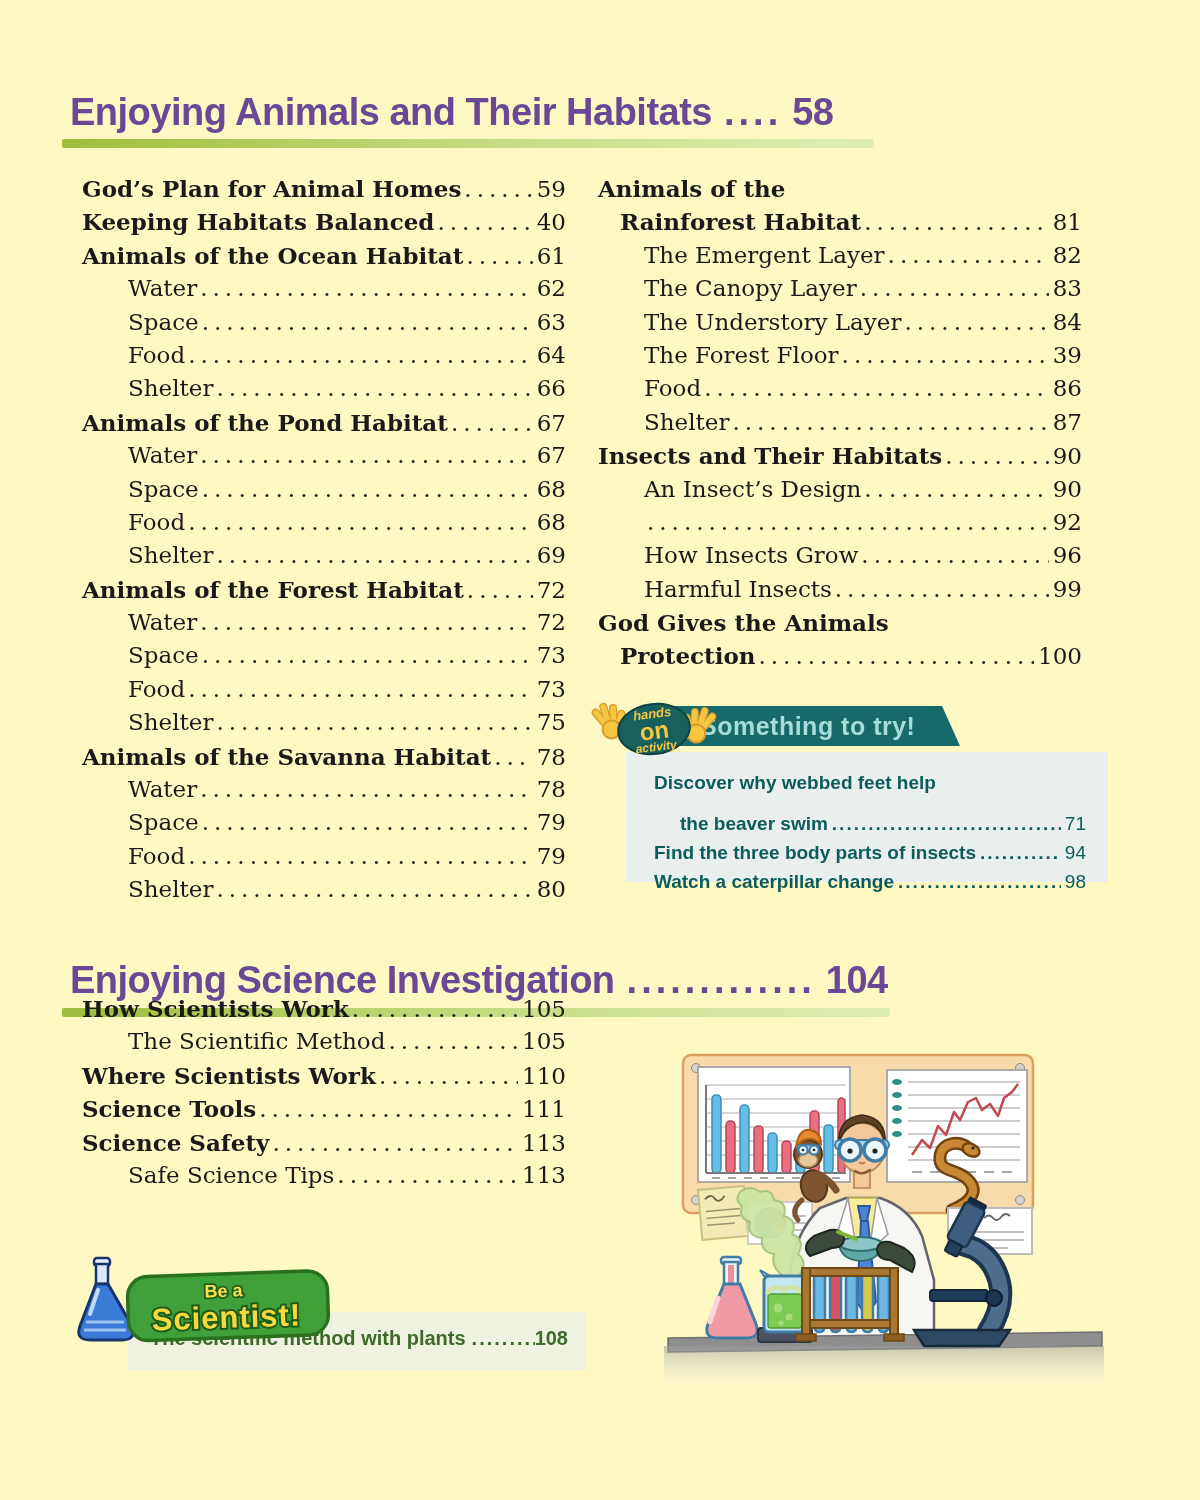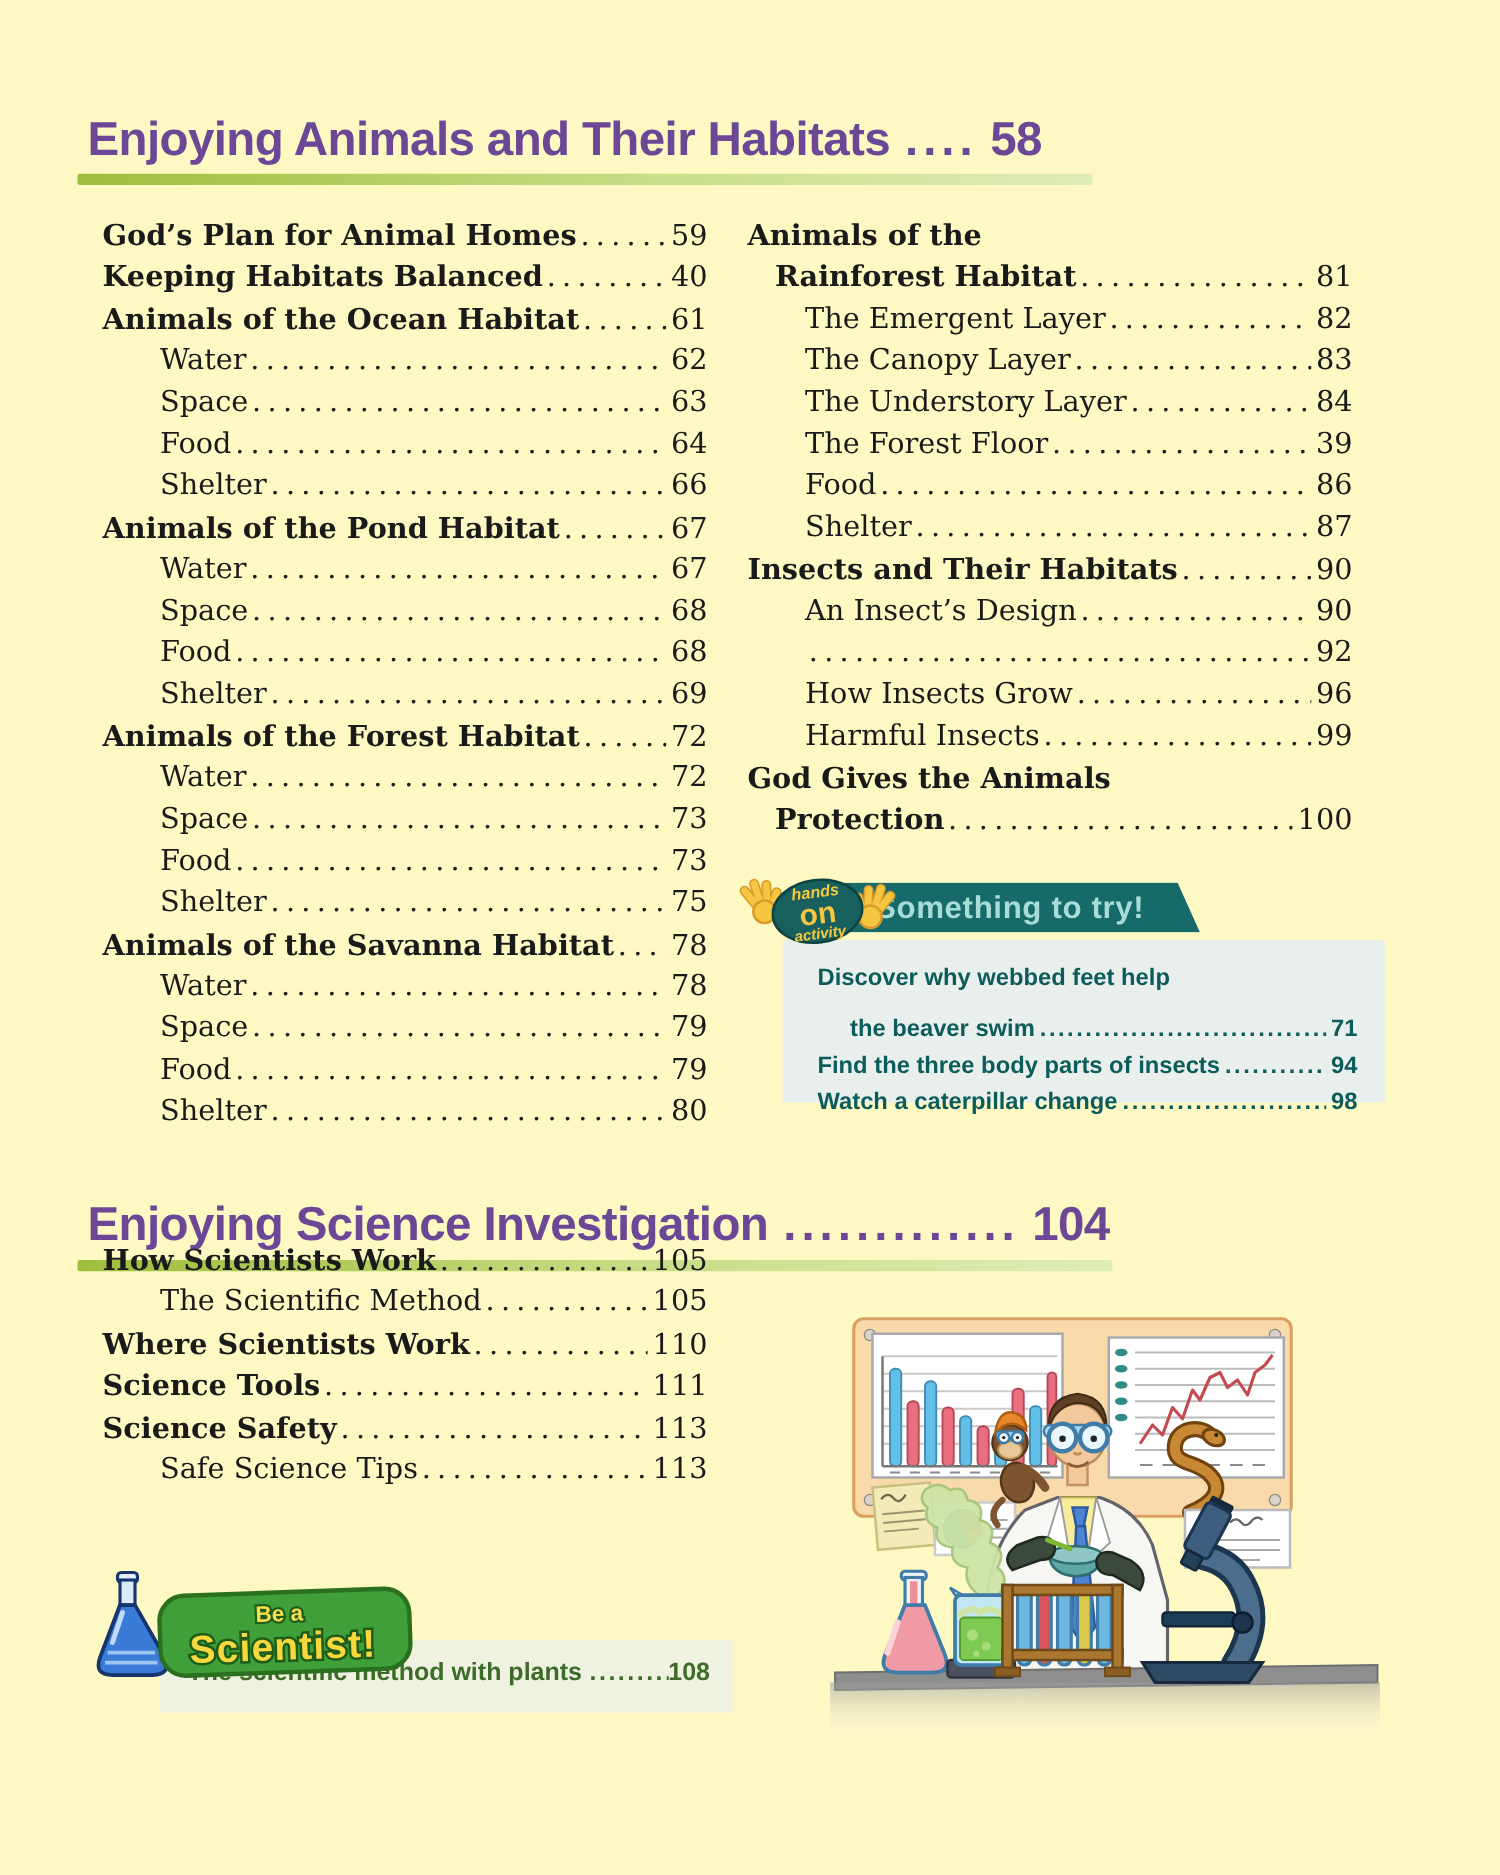--- a/index.html
+++ b/index.html
@@ -47,21 +47,21 @@
     position:absolute; left:28px; top:54px; width:482px; height:130px;
     background:#E9EFEC; padding:12px 22px 0 28px;
   }
   .activity-box .toc-row {
     font-family:"Liberation Sans",sans-serif; font-weight:bold; font-size:19px;
     color:#0D5C5C; height:auto; line-height:21px; margin-top:8px;
   }
   .activity-box .toc-row.ind1 { margin-top:20px; padding-left:26px; }
   .activity-box .toc-dots { margin:0 4px; }
   .activity-box .toc-dots::after { letter-spacing:2px; content:"......................................................................"; }
-  .activity-box .toc-page { font-weight:bold; }
+  .activity-box .toc-page { font-weight:normal; }
   
   .col-sec2 { left:82px; top:992px; width:484px; }
   
   .scientist-box {
     position:absolute; left:128px; top:1312px; width:458px; height:58px;
     background:#EFF2E0; padding:14px 18px 0 22px; z-index:1;
   }
   .scientist-box .toc-row {
     font-family:"Liberation Sans",sans-serif; font-weight:bold; font-size:20px;
     color:#3D6B28; height:auto; line-height:24px;

